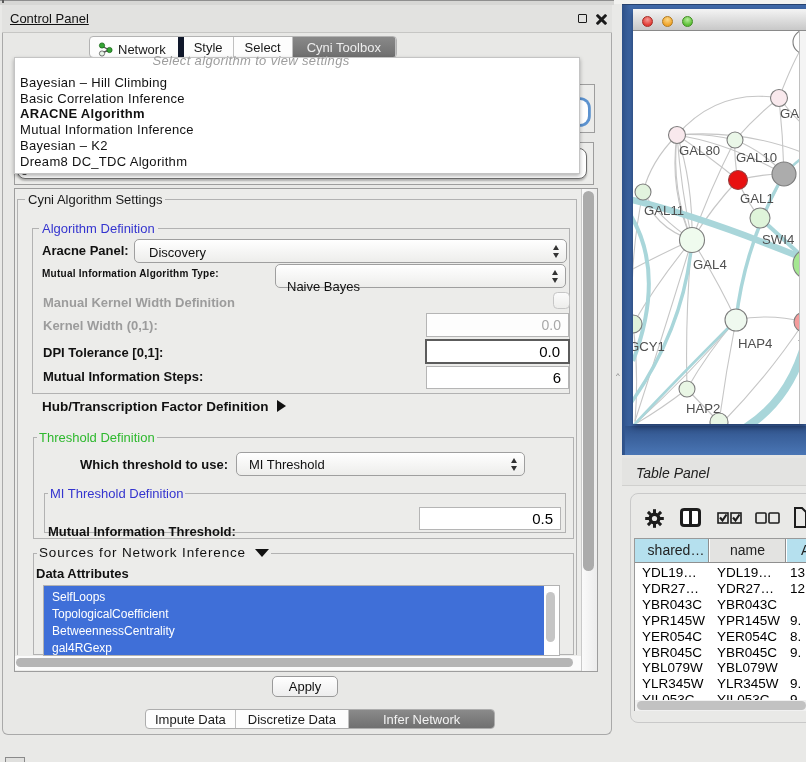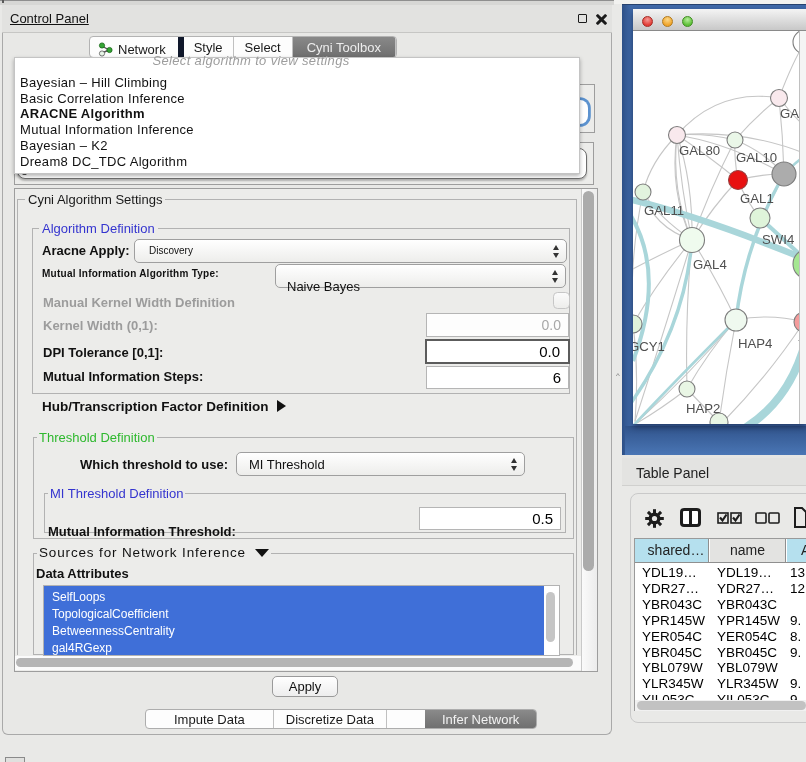--- a/index.html
+++ b/index.html
@@ -54,23 +54,23 @@
 <div class="abs" style="left:21px;top:160px;font-size:13px;color:#222;">gal filtered GN default node</div>
 
 <div class="abs" style="left:14px;top:188px;width:584px;height:484px;border:1px solid #9d9d9d;background:#ececea;box-sizing:border-box;"></div>
 
 <div class="abs" style="left:17px;top:199px;width:560px;height:456px;border:1px solid #b2b2b2;border-bottom:none;box-sizing:border-box;"></div>
 <div class="abs" style="left:25px;top:192px;background:#ececea;padding:0 3px;font-size:13px;color:#1a1a1a;">Cyni Algorithm Settings</div>
 
 <div class="abs" style="left:32px;top:228px;width:538px;height:166px;border:1px solid #b2b2b2;box-sizing:border-box;"></div>
 <div class="abs" style="left:39px;top:221px;background:#ececea;padding:0 3px;font-size:13px;color:#3434cf;">Algorithm Definition</div>
 
-<div class="abs bold" style="left:42px;top:243px;font-size:13px;color:#111;">Aracne Apply:</div>
+<div class="abs bold" style="left:42px;top:243px;font-size:13px;color:#111;">Aracne Panel:</div>
 <div class="combo" style="left:134px;top:239px;width:433px;height:24px;"></div>
-<div class="abs" style="left:149px;top:245px;font-size:10px;color:#111;">Discovery</div>
+<div class="abs" style="left:149px;top:245px;font-size:13px;color:#111;">Discovery</div>
 
 <div class="abs bold" style="left:42px;top:268px;font-size:10px;letter-spacing:0.25px;color:#111;">Mutual Information Algorithm Type:</div>
 <div class="combo" style="left:275px;top:264px;width:291px;height:24px;"></div>
 <div class="abs" style="left:287px;top:279px;font-size:13px;color:#111;">Naive Bayes</div>
 
 <div class="abs bold" style="left:43px;top:295px;font-size:13px;color:#9c9c9c;">Manual Kernel Width Definition</div>
 <div class="abs" style="left:553px;top:292px;width:17px;height:17px;border:1px solid #c6c6c6;border-radius:4.5px;background:linear-gradient(#fbfbfb,#ededeb);box-sizing:border-box;"></div>
 
 <div class="abs bold" style="left:43px;top:318px;font-size:13px;color:#9c9c9c;">Kernel Width (0,1):</div>
 <div class="abs" style="left:426px;top:313px;width:143px;height:24px;border:1px solid #b5b5b5;background:#fdfdfd;box-sizing:border-box;"></div>
@@ -113,23 +113,23 @@
 <div class="abs" style="left:581px;top:189px;width:16px;height:482px;background:linear-gradient(90deg,#fafafa,#ececec);border-left:1px solid #c9c9c9;box-sizing:border-box;"></div>
 <div class="abs" style="left:583px;top:191px;width:11px;height:380px;background:#ababab;border-radius:6px;"></div>
 <div class="abs" style="left:15px;top:656px;width:566px;height:14px;background:#fbfbfb;"></div>
 <div class="abs" style="left:16px;top:658px;width:557px;height:9px;background:#b5b5b5;border-radius:5px;"></div>
 
 <div class="abs" style="left:272px;top:676px;width:66px;height:21px;border:1px solid #9a9a9a;border-radius:5px;
      background:linear-gradient(#ffffff,#ededed);box-sizing:border-box;text-align:center;font-size:13px;color:#111;line-height:19px;">Apply</div>
 
 <div id="btabs" class="abs" style="left:145px;top:709px;height:20px;display:flex;background:#fdfdfd;
      border:1px solid #adadad;border-radius:4px;box-sizing:border-box;overflow:hidden;font-size:13px;color:#1a1a1a;">
-  <div style="padding:0 28px;display:flex;align-items:center;border-right:1px solid #c0c0c0;">Impute Data</div>
+  <div style="padding:0 9px;display:flex;align-items:center;border-right:1px solid #c0c0c0;">Impute Data</div>
   <div style="padding:0 12px;display:flex;align-items:center;border-right:1px solid #c0c0c0;">Discretize Data</div>
-  <div style="padding:0 17px;display:flex;align-items:center;background:linear-gradient(#8a8a8a,#707070);color:#f2f2f2;margin-left:38px;">Infer Network</div>
+  <div style="padding:0 34px;display:flex;align-items:center;background:linear-gradient(#8a8a8a,#707070);color:#f2f2f2;">Infer Network</div>
 </div>
 
 <div class="abs" style="left:14px;top:57px;width:566px;height:117px;background:#fff;border:1px solid #c4c4c4;
      box-shadow:0 2px 4px rgba(0,0,0,0.3);box-sizing:border-box;z-index:30;"></div>
 <div class="abs" style="left:14px;top:53px;width:474px;text-align:center;font-size:13px;letter-spacing:0.35px;color:#9d9d9d;z-index:31;font-style:italic;">Select algorithm to view settings</div>
 <div class="abs" style="left:20px;top:75px;font-size:13px;letter-spacing:0.3px;color:#111;line-height:15.7px;z-index:31;">
   Bayesian – Hill Climbing<br>
   Basic Correlation Inference<br>
   <span class="bold">ARACNE Algorithm</span><br>
   Mutual Information Inference<br>
@@ -230,21 +230,21 @@
     <text x="-4" y="320">GCY1</text>
     <text x="53" y="382">HAP2</text>
   </g>
 </svg>
 </div>
 
 <div class="abs" style="left:799px;top:31px;width:7px;height:393px;background:#f4f4f4;border-left:1px solid #c0c0c0;box-sizing:border-box;"></div>
 
 <div class="abs" style="left:622px;top:455px;width:184px;height:3px;background:#e6e6e4;"></div>
 <div class="abs" style="left:622px;top:458px;width:184px;height:28px;background:#e3e3e1;border-bottom:1px solid #d0d0ce;box-sizing:border-box;"></div>
-<div class="abs" style="left:636px;top:465px;font-size:14px;color:#222;">Table Panel</div>
+<div class="abs" style="left:636px;top:465px;font-size:14px;color:#222;font-style:italic;">Table Panel</div>
 
 <div class="abs" style="left:630px;top:493px;width:184px;height:230px;background:#e9e9e7;border:1px solid #c9c9c9;border-radius:8px;box-sizing:border-box;"></div>
 
 <svg class="abs" style="left:645px;top:509px;" width="19" height="19" viewBox="0 0 19 19">
   <g fill="#1d1d1d">
       <circle cx="9.5" cy="9.5" r="6"></circle>
   <g>
    <rect x="8" y="0.2" width="3" height="4"></rect>
         <rect x="8" y="14.8" width="3" height="4"></rect>
    <rect x="0.2" y="8" width="4" height="3"></rect>

